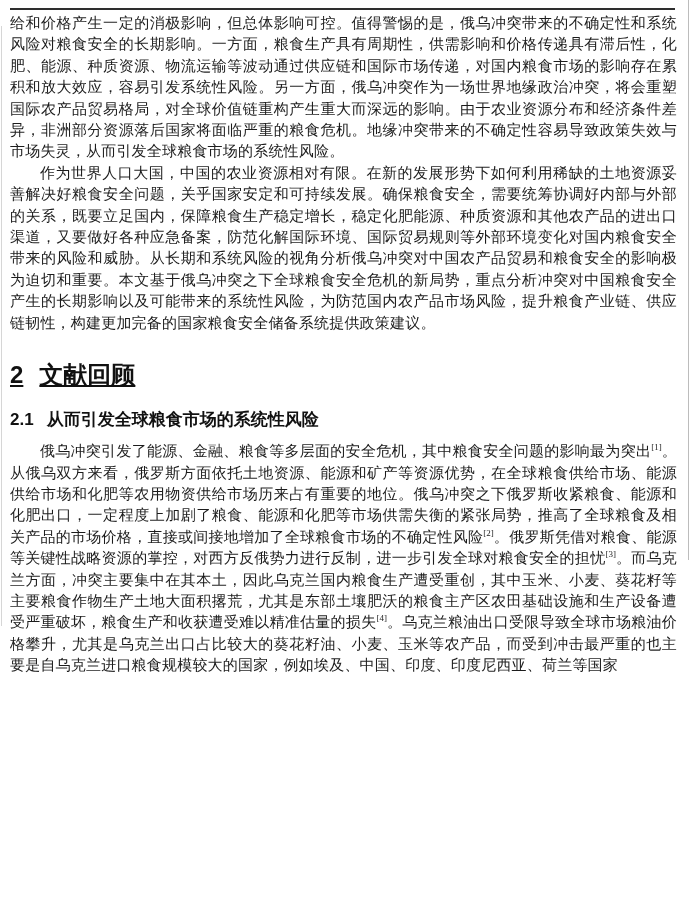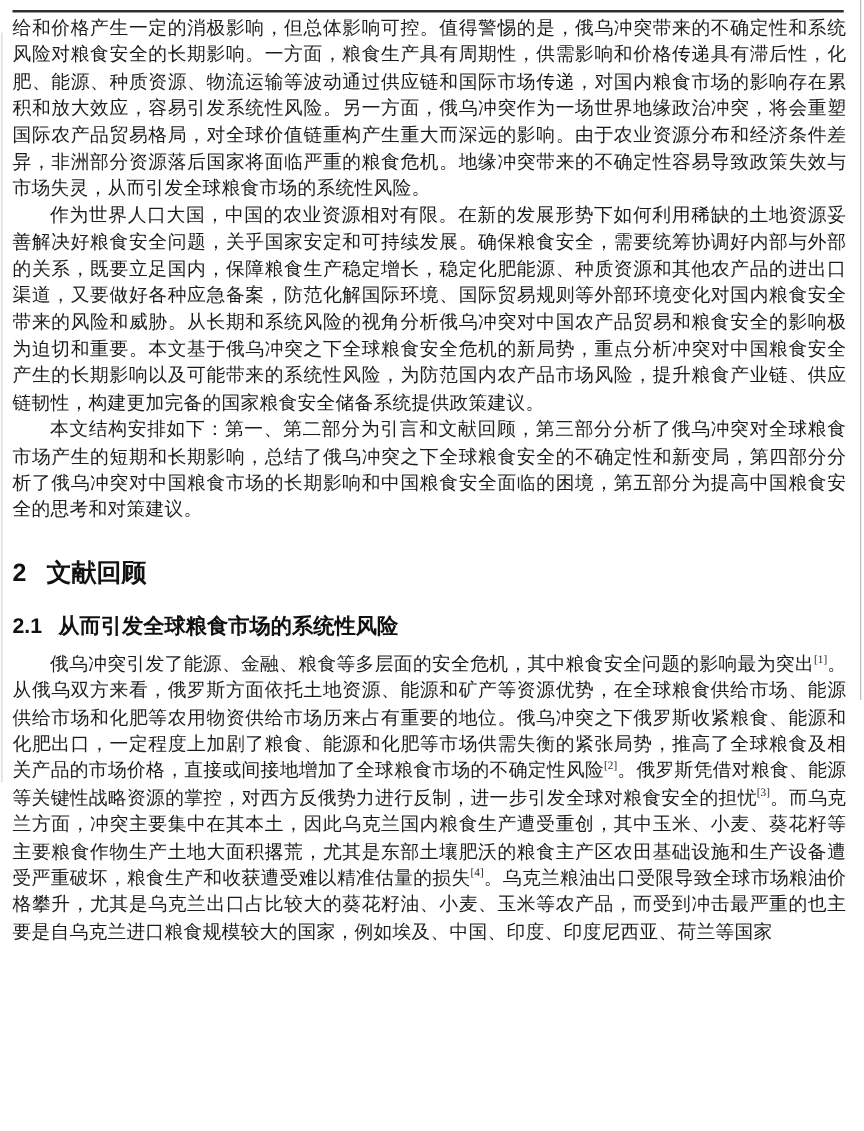--- a/index.html
+++ b/index.html
@@ -37,24 +37,25 @@
   }
   p.body-p.indent { text-indent: 2em; font-family: Liberation Serif, serif; }
   sup.cite {
     font-size: 9px;
     line-height: 0;
     vertical-align: super;
     letter-spacing: 0;
   }
   h1.sec {
     font-family: "Liberation Sans", "DejaVu Sans", sans-serif;
-    font-size: 20px;
+    font-size: 24px;
     font-weight: bold;
     color: #111111;
     margin: 25px 0 17px 0;
+    text-decoration: underline;
   }
   h1.sec .h-num { margin-right: 16px; }
   h2.subsec {
     font-family: "Liberation Sans", "DejaVu Sans", sans-serif;
     font-size: 17px;
     font-weight: bold;
     color: #111111;
     margin: 15px 0 10px 0;
   }
   h2.subsec .h-num { margin-right: 13px; margin-top: 25px; }
@@ -63,18 +64,17 @@
 <body>
 
 <div class="scan-frame-top"></div>
 <div class="scan-edge-right"></div>
 <div class="scan-edge-left"></div>
 
 <main class="page">
   <article id="article-body">
       <p class="body-p"><span>给和价格产生一定的消极影响，但总体影响可控。值得警惕的是，俄乌冲突带来的不确定性和系统风险对粮食安全的长期影响。一方面，粮食生产具有周期性，供需影响和价格传递具有滞后性，化肥、能源、种质资源、物流运输等波动通过供应链和国际市场传递，对国内粮食市场的影响存在累积和放大效应，容易引发系统性风险。另一方面，俄乌冲突作为一场世界地缘政治冲突，将会重塑国际农产品贸易格局，对全球价值链重构产生重大而深远的影响。由于农业资源分布和经济条件差异，非洲部分资源落后国家将面临严重的粮食危机。地缘冲突带来的不确定性容易导致政策失效与市场失灵，从而引发全球粮食市场的系统性风险。</span></p>
       <p class="body-p indent"><span>作为世界人口大国，中国的农业资源相对有限。在新的发展形势下如何利用稀缺的土地资源妥善解决好粮食安全问题，关乎国家安定和可持续发展。确保粮食安全，需要统筹协调好内部与外部的关系，既要立足国内，保障粮食生产稳定增长，稳定化肥能源、种质资源和其他农产品的进出口渠道，又要做好各种应急备案，防范化解国际环境、国际贸易规则等外部环境变化对国内粮食安全带来的风险和威胁。从长期和系统风险的视角分析俄乌冲突对中国农产品贸易和粮食安全的影响极为迫切和重要。本文基于俄乌冲突之下全球粮食安全危机的新局势，重点分析冲突对中国粮食安全产生的长期影响以及可能带来的系统性风险，为防范国内农产品市场风险，提升粮食产业链、供应链韧性，构建更加完备的国家粮食安全储备系统提供政策建议。</span></p>
-      <p class="body-p indent"><span>本文结构安排如下：第一、第二部分为引言和文献回顾，第三部分分析了俄乌冲突对全球粮食市场产生的短期和长期影响，总结了俄乌冲突之下全球粮食安全的不确定性和新变局，第四部分分析了俄乌冲突对中国粮食市场的长期影响和中国粮食安全面临的困境，第五部分为提高中国粮食安全的思考和对策建议。</span></p>
       <h1 class="sec"><span class="h-num">2</span><span>文献回顾</span></h1>
       <h2 class="subsec"><span class="h-num">2.1</span><span>从而引发全球粮食市场的系统性风险</span></h2>
       <p class="body-p indent"><span>俄乌冲突引发了能源、金融、粮食等多层面的安全危机，其中粮食安全问题的影响最为突出</span><sup class="cite">[1]</sup><span>。从俄乌双方来看，俄罗斯方面依托土地资源、能源和矿产等资源优势，在全球粮食供给市场、能源供给市场和化肥等农用物资供给市场历来占有重要的地位。俄乌冲突之下俄罗斯收紧粮食、能源和化肥出口，一定程度上加剧了粮食、能源和化肥等市场供需失衡的紧张局势，推高了全球粮食及相关产品的市场价格，直接或间接地增加了全球粮食市场的不确定性风险</span><sup class="cite">[2]</sup><span>。俄罗斯凭借对粮食、能源等关键性战略资源的掌控，对西方反俄势力进行反制，进一步引发全球对粮食安全的担忧</span><sup class="cite">[3]</sup><span>。而乌克兰方面，冲突主要集中在其本土，因此乌克兰国内粮食生产遭受重创，其中玉米、小麦、葵花籽等主要粮食作物生产土地大面积撂荒，尤其是东部土壤肥沃的粮食主产区农田基础设施和生产设备遭受严重破坏，粮食生产和收获遭受难以精准估量的损失</span><sup class="cite">[4]</sup><span>。乌克兰粮油出口受限导致全球市场粮油价格攀升，尤其是乌克兰出口占比较大的葵花籽油、小麦、玉米等农产品，而受到冲击最严重的也主要是自乌克兰进口粮食规模较大的国家，例如埃及、中国、印度、印度尼西亚、荷兰等国家</span></p>
     </article>
 </main>
 
 </body></html>

